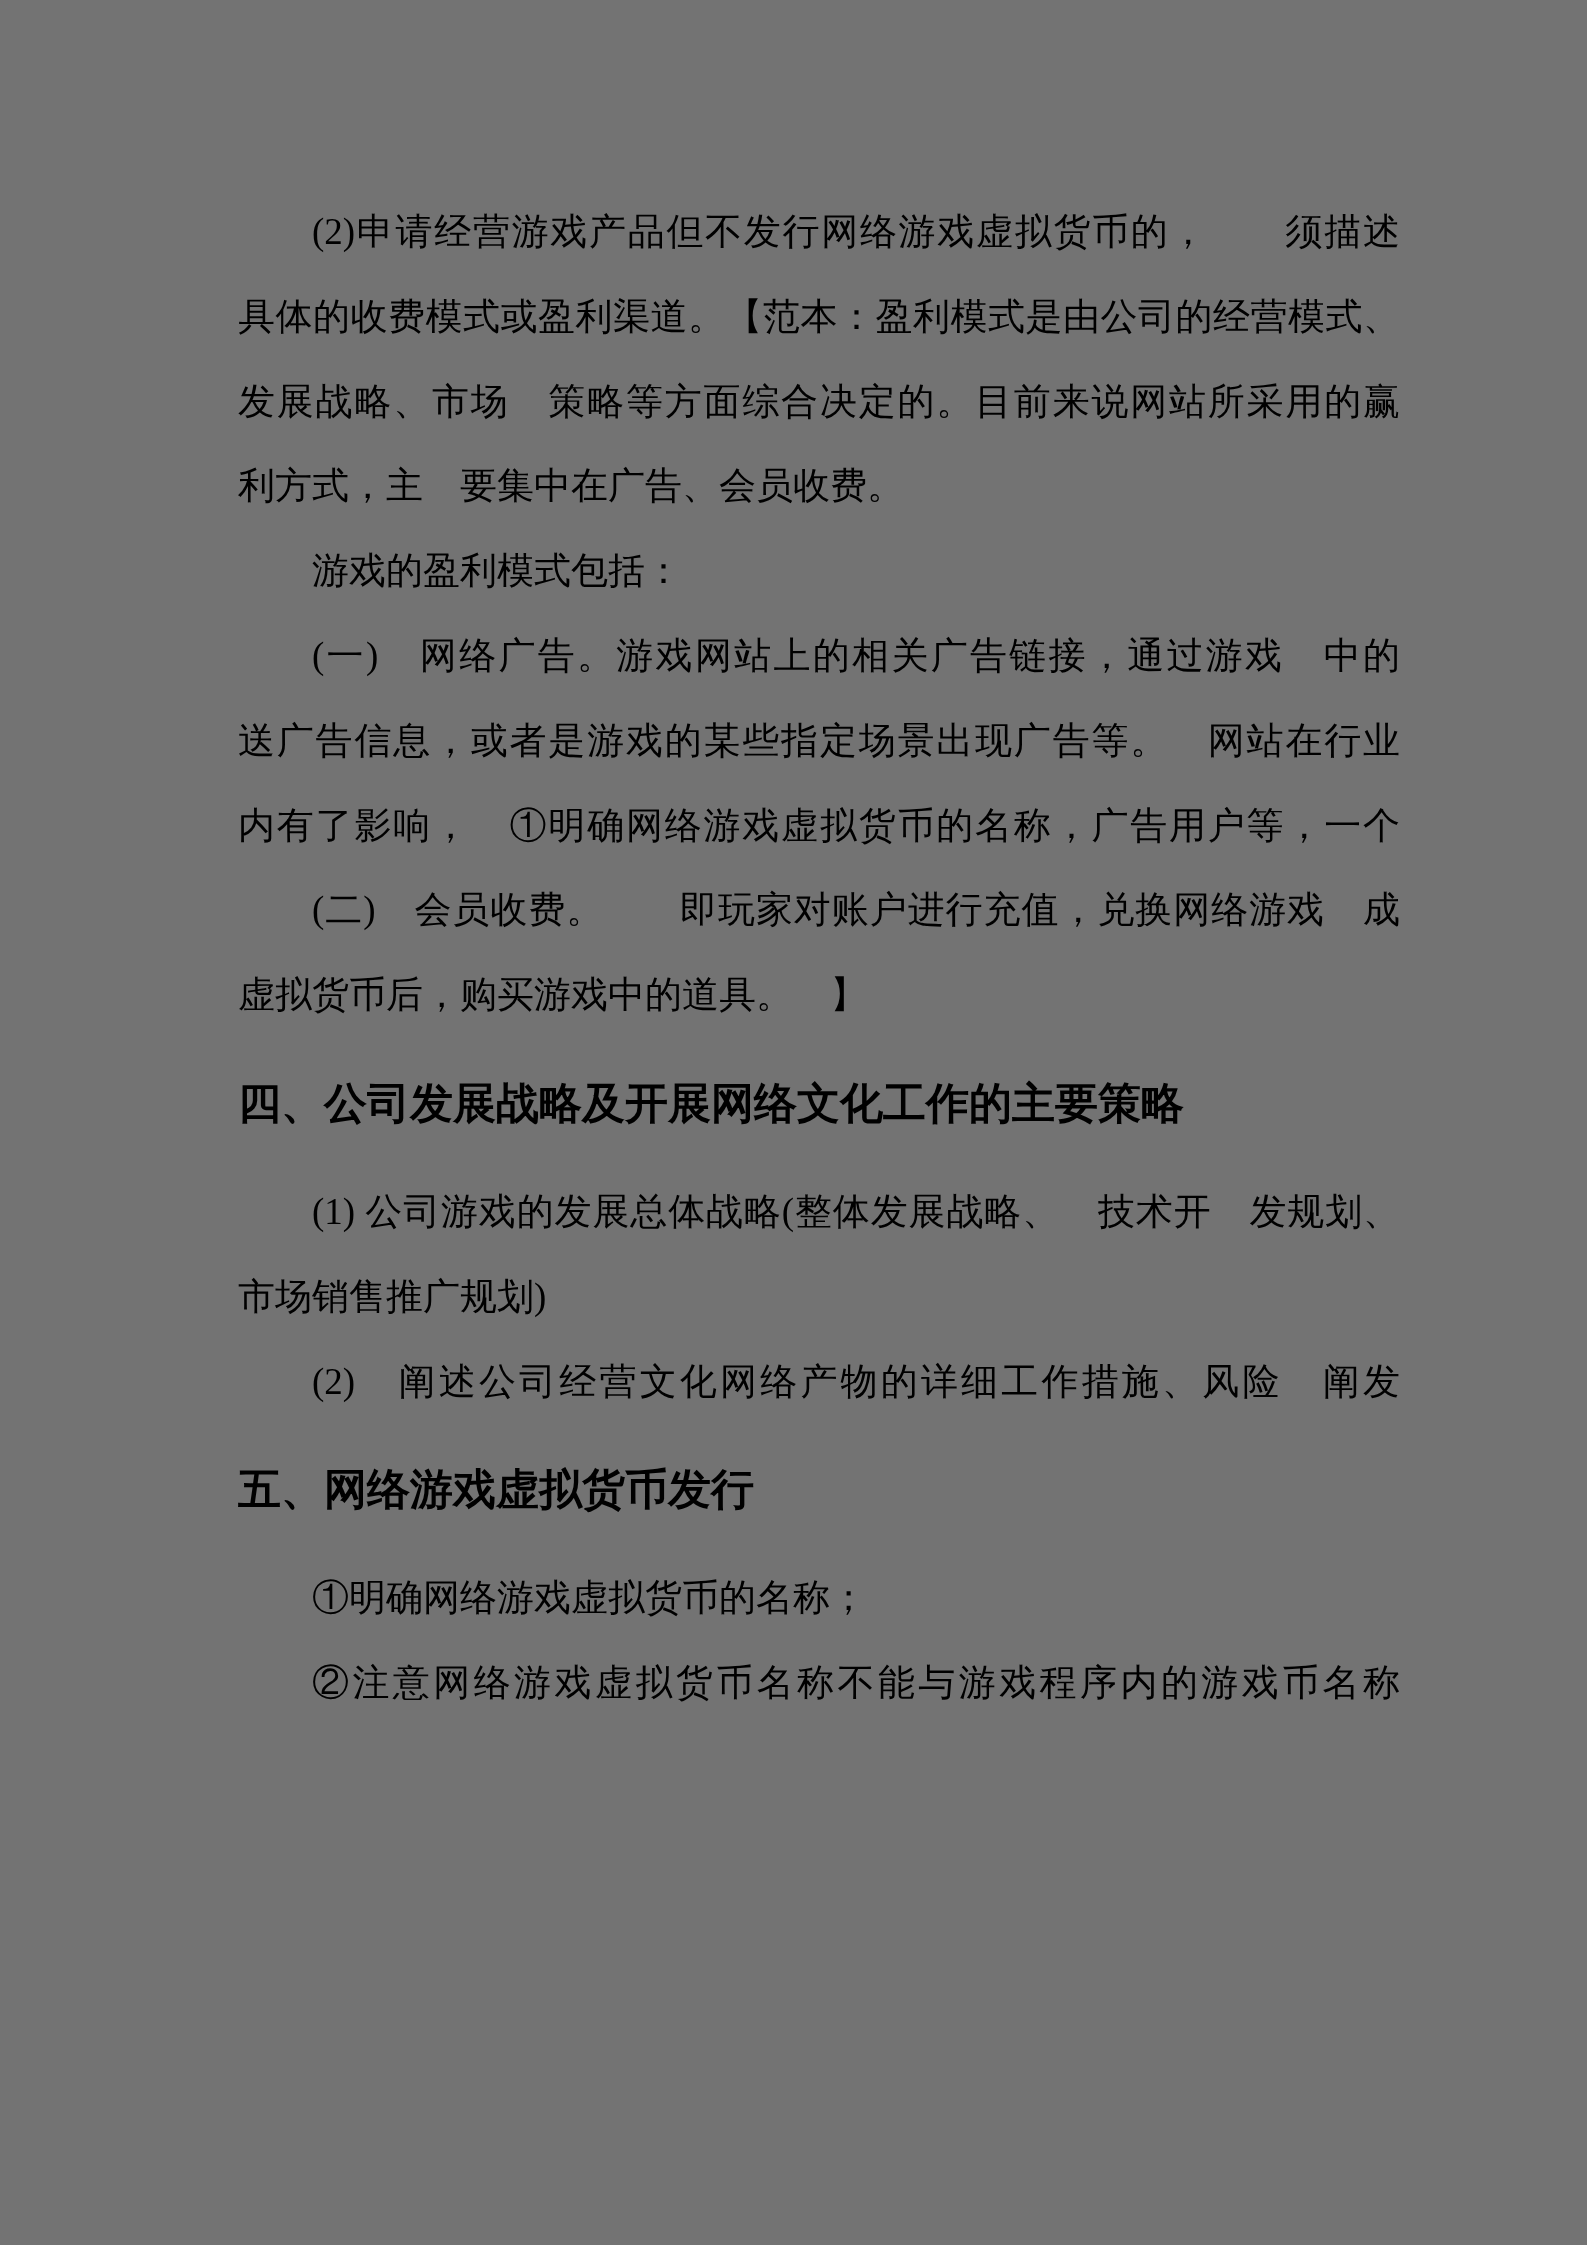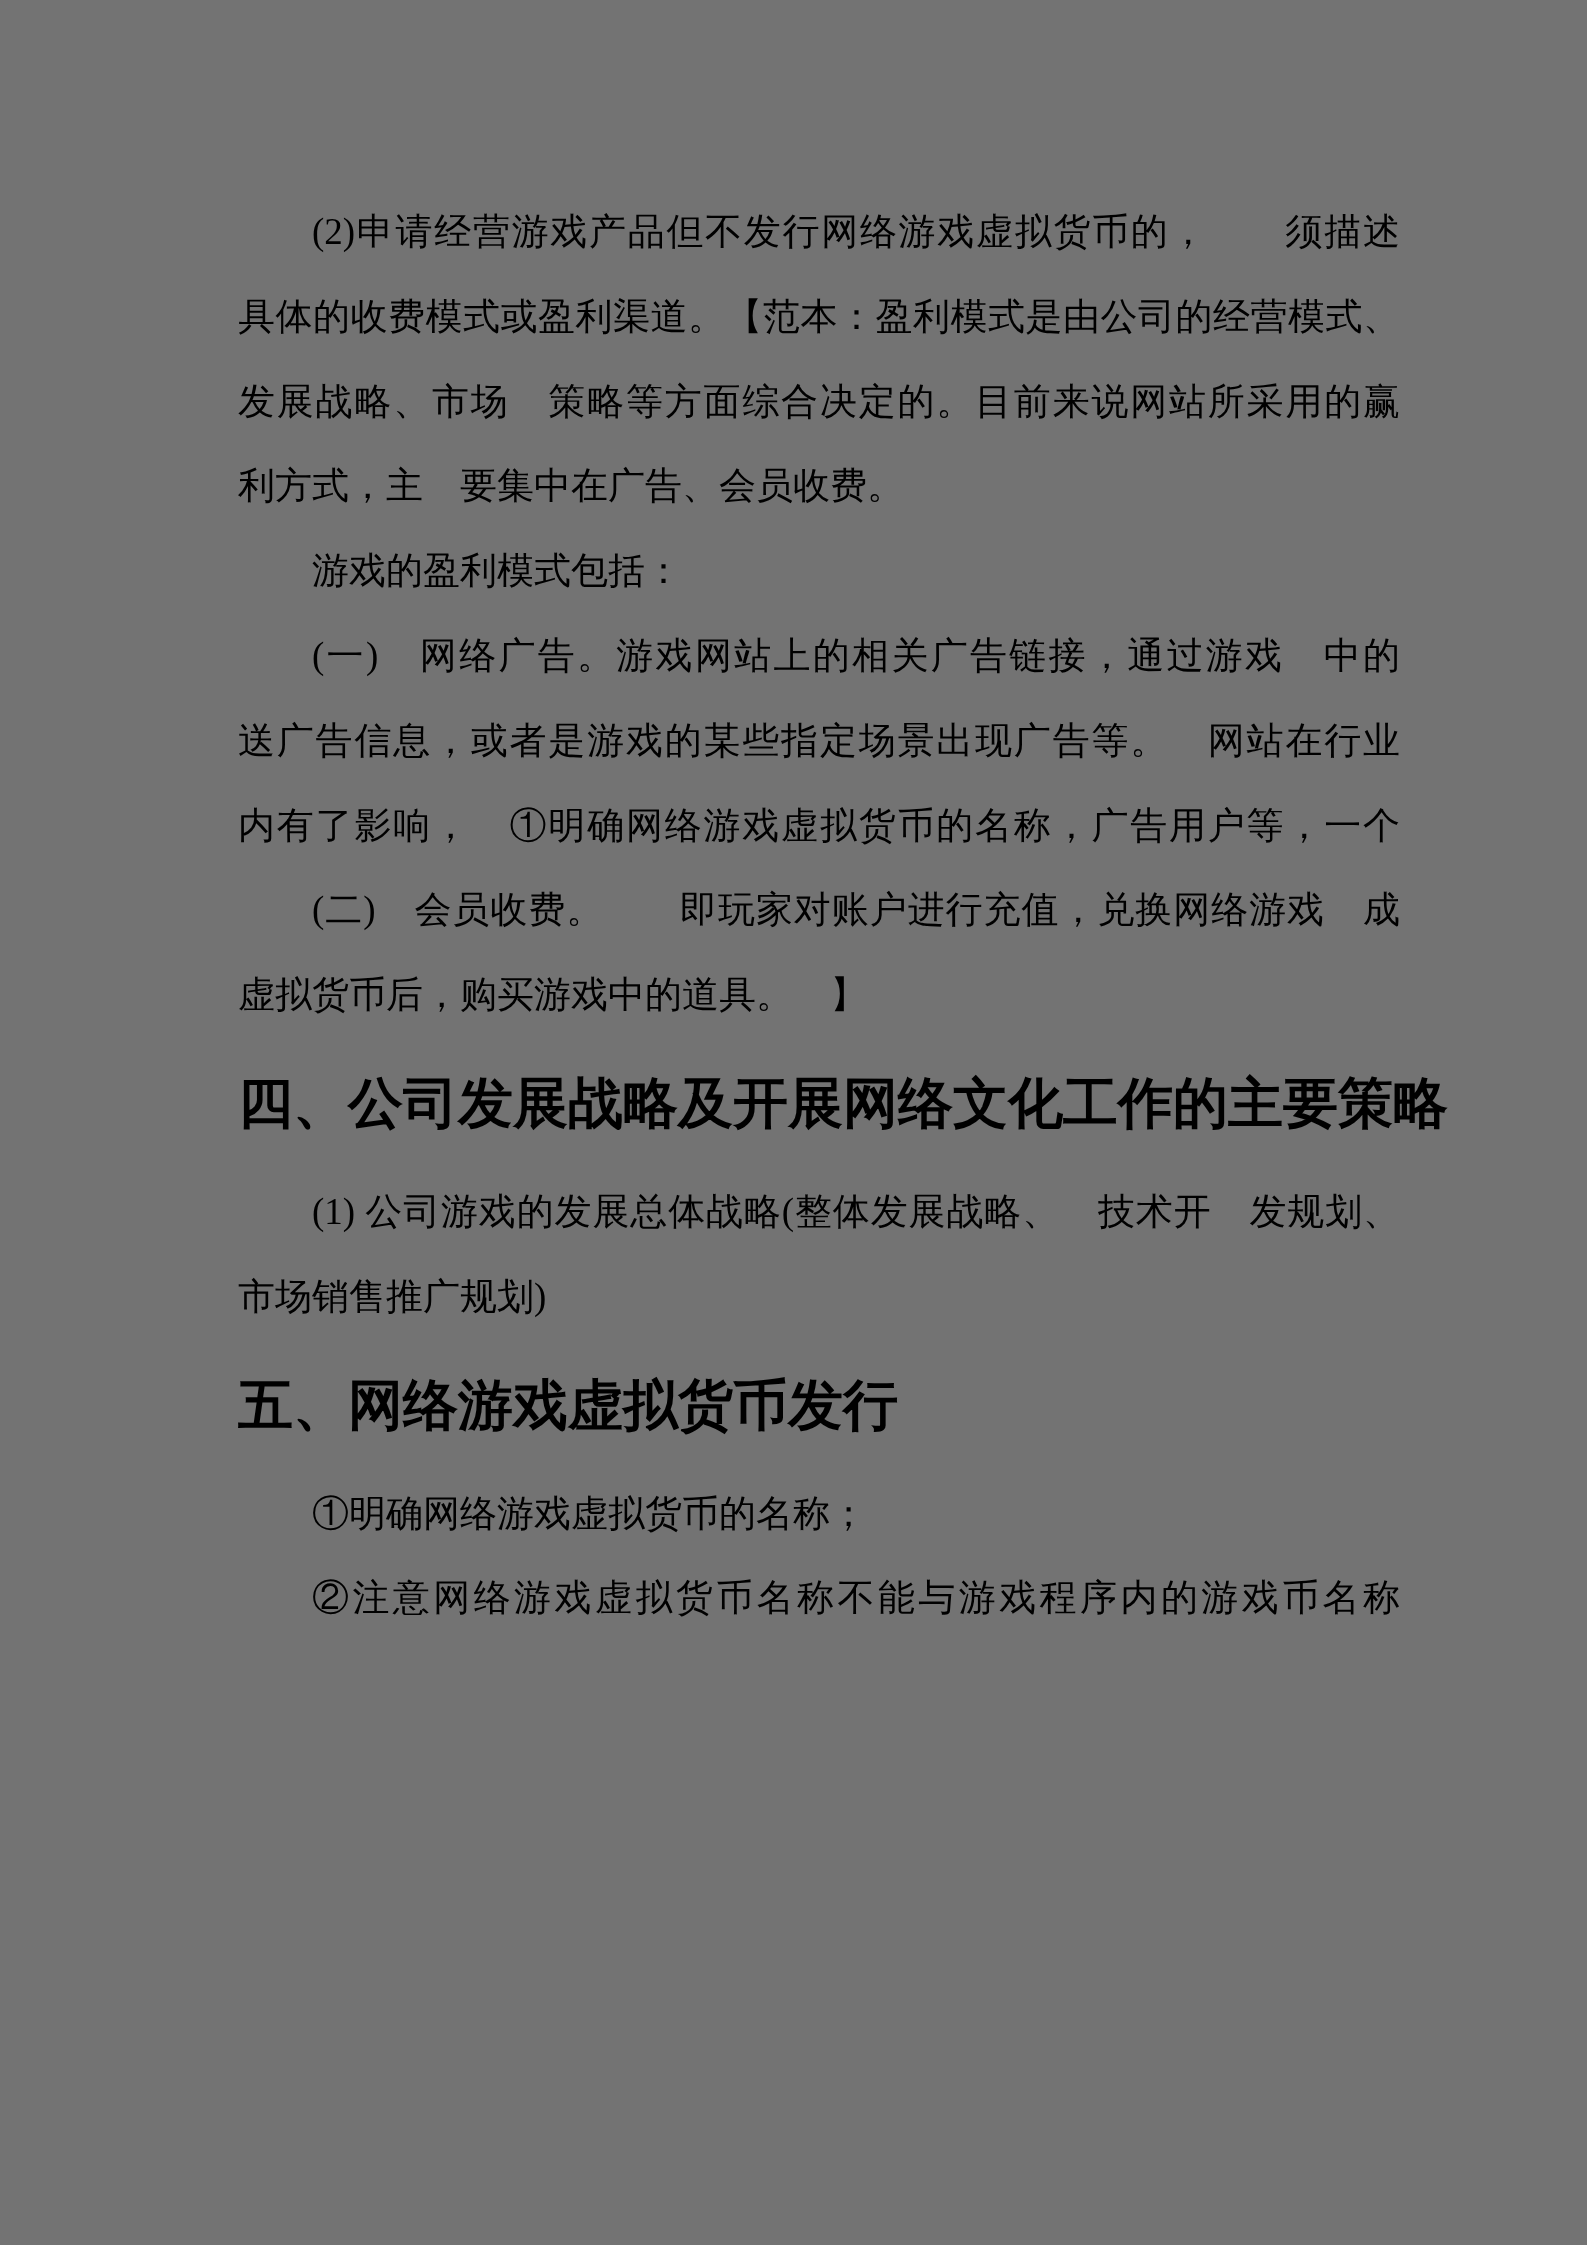--- a/index.html
+++ b/index.html
@@ -25,21 +25,21 @@
     white-space:normal;
     letter-spacing:0;
   }
   .line.indent{ text-indent:74px; }
   .line.fill{
     text-align:justify;
     text-align-last:justify;
     text-justify:inter-ideograph;
   }
   .heading{
-    font-size:55px;
+    font-size:43px;
     font-weight:bold;
     height:132px;
     line-height:132px;
     white-space:nowrap;
   }
 </style>
 </head>
 <body>
 
 <div class="page">
@@ -53,20 +53,21 @@
     <div class="line indent fill">(一)　网络广告。游戏网站上的相关广告链接，通过游戏　中的</div>
     <div class="line fill">送广告信息，或者是游戏的某些指定场景出现广告等。　网站在行业</div>
     <div class="line fill">内有了影响，　①明确网络游戏虚拟货币的名称，广告用户等，一个</div>
     <div class="line indent fill">(二)　会员收费。　　即玩家对账户进行充值，兑换网络游戏　成</div>
     <div class="line">虚拟货币后，购买游戏中的道具。　】</div>
 
     <div class="heading">四、公司发展战略及开展网络文化工作的主要策略</div>
 
     <div class="line indent fill">(1) 公司游戏的发展总体战略(整体发展战略、　技术开　发规划、</div>
     <div class="line">市场销售推广规划)</div>
+    <div class="line indent fill">(2)　阐述公司经营文化网络产物的详细工作措施、风险　阐发</div>
 
     <div class="heading">五、网络游戏虚拟货币发行</div>
 
     <div class="line indent">①明确网络游戏虚拟货币的名称；</div>
     <div class="line indent fill">②注意网络游戏虚拟货币名称不能与游戏程序内的游戏币名称</div>
 
   </div>
 </div>
 
 </body></html>

